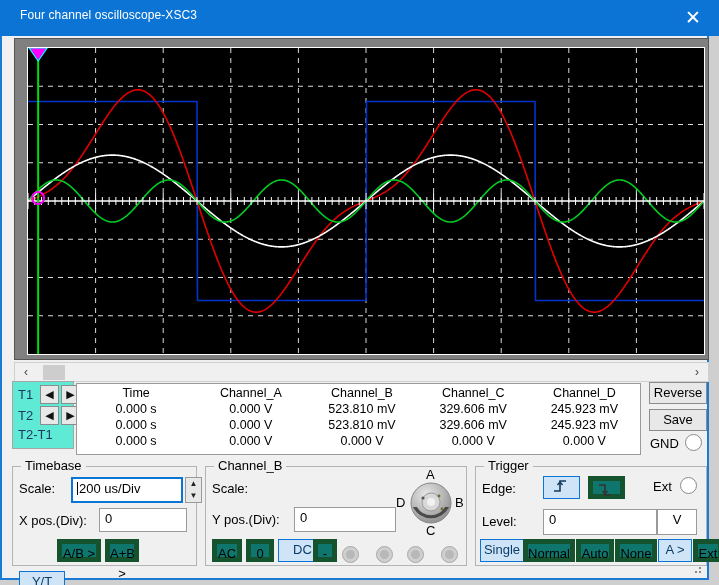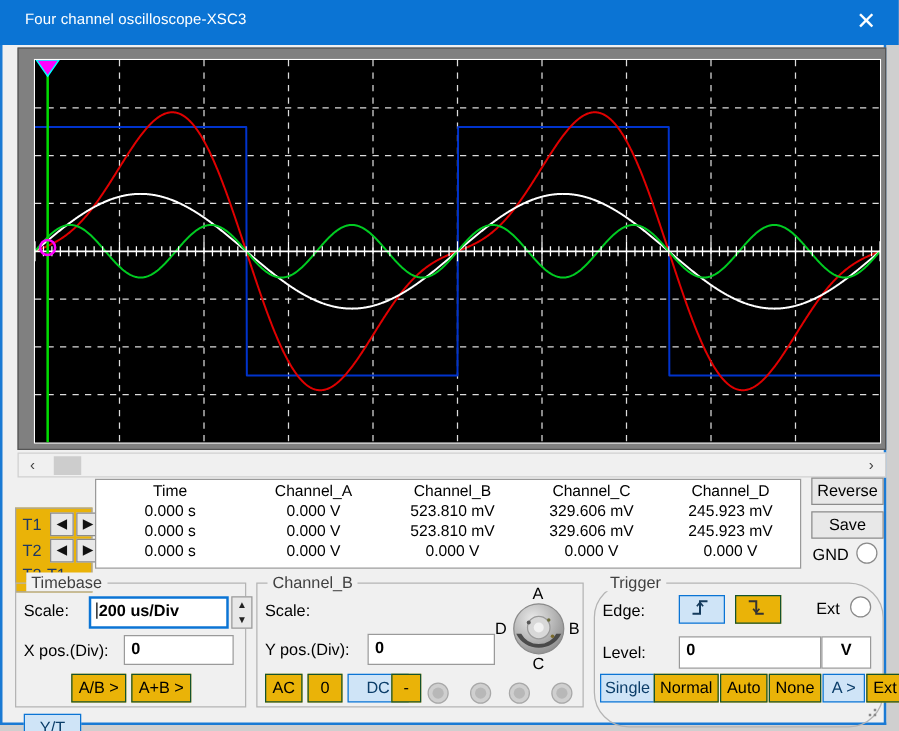--- a/index.html
+++ b/index.html
@@ -73,23 +73,23 @@
   #hs-left { left: 2px; }
   #hs-right { right: 2px; }
   #hs-thumb {
     position: absolute; left: 28px; top: 2px;
     width: 22px; height: 15px;
     background: #cdcdcd; cursor: pointer;
   }
 
   
   #cursor-panel {
-    position: absolute; left: 10px; top: 406px;
+    position: absolute; left: 10px; top: 381px;
     width: 62px; height: 68px;
-    background: #eab308;
+    background: #5eead4;
     border: 1px solid #a6a6a6;
   }
   .t-row { position: absolute; left: 5px; height: 20px; }
   .t-label {
     position: absolute; left: 0; top: 2px;
     font-size: 13px; color: #1f3864;
   }
   .arrow-btn {
     position: absolute; top: 0;
     width: 19px; height: 19px;
@@ -145,30 +145,30 @@
 
   
   .group {
     position: absolute;
     border: 1px solid #b4b4b4;
     background: transparent;
   }
   .group-title {
     position: absolute; top: -9px; left: 8px;
     background: #f0f0f0; padding: 0 4px;
-    font-size: 13px; color: #404040;
+    font-size: 13px; color: #000000;
   }
   .fld-label { position: absolute; font-size: 13px; color: #000; }
   .txtbox {
     position: absolute;
     background: #ffffff;
     border: 1px solid #9a9a9a;
     font-size: 13px; color: #000;
     padding: 2px 0 0 5px;
-    overflow: hidden; white-space: nowrap; font-weight: bold;
+    overflow: hidden; white-space: nowrap;
   }
   .txtbox.focused { border: 2px solid #0b74d4; padding-left: 4px; }
   .caret {
     display: inline-block; width: 1px; height: 13px;
     background: #000; vertical-align: -2px; margin-right: 1px;
   }
   .spinner {
     position: absolute;
     width: 17px; height: 26px;
     border: 1px solid #9a9a9a; background: #e8e8e8;
@@ -176,22 +176,22 @@
   .spin-half {
     position: absolute; left: 0; width: 15px; height: 12px;
     font-size: 8px; line-height: 12px; text-align: center;
     color: #222; cursor: pointer; user-select: none;
   }
   .spin-up { top: 0; }
   .spin-dn { top: 12px; }
 
   .pbtn {
     position: absolute;
-    background: #eab308;
-    border: 1px solid #14532d;
+    background: #0f766e;
+    border: 5px solid #14532d;
     font-size: 13px; line-height: 20px; text-align: center;
     color: #000; cursor: pointer; user-select: none;
     height: 23px;
   }
   .pbtn.sel {
     background: #cfe4f7;
     border: 1px solid #0b74d4;
     color: #0b3d69;
   }
 
@@ -432,21 +432,21 @@
     </div>
     <div class="spinner" style="left:172px; top:10px;">
       <div class="spin-half spin-up">▲</div>
       <div class="spin-half spin-dn">▼</div>
     </div>
     <span class="fld-label" style="left:6px; top:46px;">X pos.(Div):</span>
     <div class="txtbox" style="left:86px; top:41px; width:88px; height:24px;">0</div>
     <div id="tb-modes">
         <div class="pbtn sel" style="left: 6px; top: 72px; width: 46px; position: absolute; margin-top: 32px;">Y/T</div>
         <div class="pbtn" style="left: 44px; top: 72px; width: 44px; position: absolute;">A/B &gt;</div>
-        <div class="pbtn" style="left: 92px; top: 72px; width: 48px; position: absolute;">A+B &gt;</div>
+        <div class="pbtn" style="left: 92px; top: 72px; width: 34px; position: absolute;">A+B &gt;</div>
       </div>
   </div>
 
   <div class="group" style="left:203px; top:466px; width:262px; height:100px;">
     <span class="group-title">Channel_B</span>
     <span class="fld-label" style="left:6px; top:14px;">Scale:</span>
     <span class="fld-label" style="left:6px; top:45px;">Y pos.(Div):</span>
     <div class="txtbox" style="left:88px; top:40px; width:102px; height:25px;">0</div>
     <div id="cb-coupling">
         <div class="pbtn" style="left: 6px; top: 72px; width: 30px; position: absolute;">AC</div>
@@ -475,21 +475,21 @@
     <circle cx="14" cy="17" r="1.6" fill="#555"></circle>
     <circle cx="30" cy="15" r="1.4" fill="#6a6a3a"></circle>
     <circle cx="33" cy="28" r="1.4" fill="#7a6a2a"></circle>
   </svg>
 
   <div class="term" style="left:340px; top:546px;"></div>
   <div class="term" style="left:374px; top:546px;"></div>
   <div class="term" style="left:405px; top:546px;"></div>
   <div class="term" style="left:439px; top:546px;"></div>
 
-  <div class="group" style="left:473px; top:466px; width:232px; height:116px;border-radius:28px;">
+  <div class="group" style="left:473px; top:466px; width:232px; height:100px;">
     <span class="group-title">Trigger</span>
     <span class="fld-label" style="left:6px; top:14px;">Edge:</span>
 
     <div class="pbtn sel" style="left:67px; top:9px; width:37px;">
       <svg width="20" height="16" viewBox="0 0 20 16" style="vertical-align:-3px">
         <path d="M2 13 L8 13 L8 3 L14 3" fill="none" stroke="#143a5c" stroke-width="1.6"></path>
         <path d="M8 4 L5.5 7 M8 4 L10.5 7" fill="none" stroke="#143a5c" stroke-width="1.4"></path>
       </svg>
     </div>
     <div class="pbtn" style="left:112px; top:9px; width:37px;">

